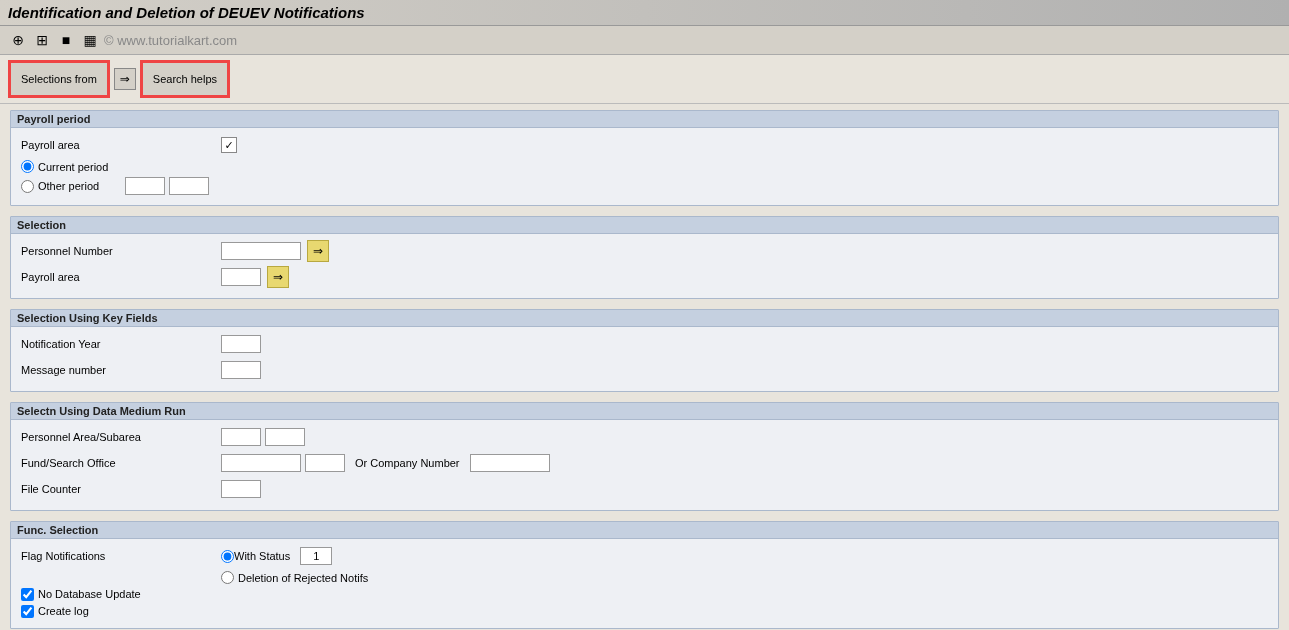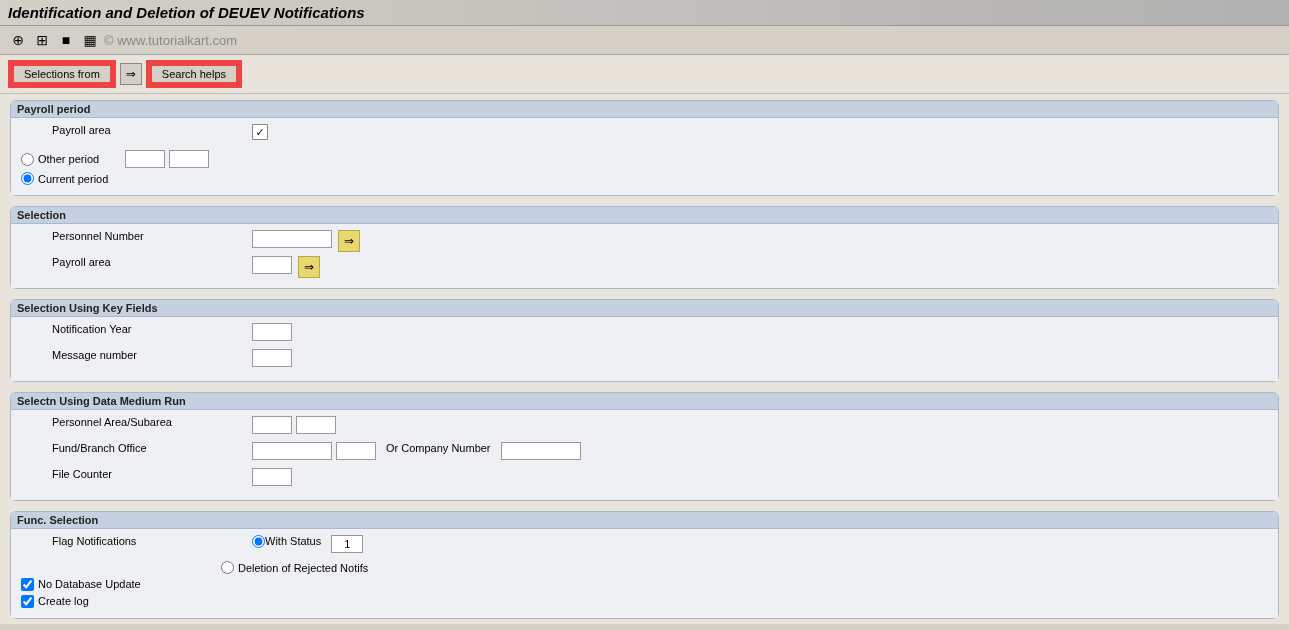--- a/index.html
+++ b/index.html
@@ -45,23 +45,23 @@
     }
     .button-bar {
       background: #e8e4dc;
       padding: 5px 8px;
       display: flex;
       align-items: center;
       gap: 4px;
       border-bottom: 1px solid #bbb;
     }
     .btn {
-      padding: 2px 10px;
-      background: #d4d0c8;
-      border: 6px solid #ef4444;
+      padding: 10px 10px;
+      background: #d4d0c8;
+      border: 3px solid #ef4444;
       cursor: pointer;
       font-size: 11px;
       font-family: Arial, sans-serif;
     }
     .btn-arrow {
       background: #d4d0c8;
       border: 1px solid #888;
       width: 22px;
       height: 22px;
       display: inline-flex;
@@ -73,40 +73,39 @@
     .content {
       background: #e8e4dc;
       padding: 6px 10px;
       height: calc(100vh - 100px);
       overflow-y: auto;
     }
     .section {
       background: #dde4ee;
       border: 1px solid #aab8cc;
       margin-bottom: 10px;
-      border-radius: 6px;
+      border-radius: 1px;
     }
     .section-title {
       background: #c5d0e0;
       padding: 2px 6px;
       font-size: 11px;
       font-weight: bold;
       color: #222;
       border-bottom: 1px solid #aab8cc;
     }
     .section-body {
       padding: 6px 10px;
       background: #eef0f4;
     }
     .field-row {
       display: flex;
-      align-items: flex-start;
+      align-items: center;
       margin-bottom: 4px;
       min-height: 22px;
-      margin-left: 31px;
     }
     .field-label {
       width: 200px;
       font-size: 11px;
       color: #000;
     }
     .field-input {
       border: 1px solid #999;
       background: #fff;
       height: 18px;
@@ -180,29 +179,29 @@
 <div class="content">
 
   <div class="section">
     <div class="section-title">Payroll period</div>
     <div class="section-body">
       <div class="field-row">
         <span class="field-label">Payroll area</span>
         <div class="checkmark-box">✓</div>
       </div>
       <div class="radio-row">
+        <input type="radio" name="period" checked="" style="">
+        <span class="inline-label">Current period</span>
+      </div>
+      <div class="radio-row">
         <input type="radio" name="period" style="">
         <span class="inline-label">Other period</span>
         <input type="text" class="field-input field-input-sm" value="" style="margin-left: 20px;">
         <input type="text" class="field-input field-input-sm" value="" style="margin-left: 4px;">
       </div>
-      <div class="radio-row">
-        <input type="radio" name="period" checked="" style="">
-        <span class="inline-label">Current period</span>
-      </div>
     </div>
   </div>
 
   <div class="section">
     <div class="section-title">Selection</div>
     <div class="section-body">
       <div class="field-row">
         <span class="field-label">Personnel Number</span>
         <input type="text" class="field-input field-input-md" value="" style="">
         <span class="nav-btn gap">⇒</span>
@@ -231,21 +230,21 @@
 
   <div class="section">
     <div class="section-title">Selectn Using Data Medium Run</div>
     <div class="section-body">
       <div class="field-row">
         <span class="field-label">Personnel Area/Subarea</span>
         <input type="text" class="field-input field-input-sm" value="" style="">
         <input type="text" class="field-input field-input-sm" value="" style="margin-left: 4px;">
       </div>
       <div class="field-row">
-        <span class="field-label">Fund/Branch Office</span>
+        <span class="field-label">Fund/Search Office</span>
         <input type="text" class="field-input field-input-md" value="" style="">
         <input type="text" class="field-input field-input-sm" value="" style="margin-left: 4px;">
         <span class="inline-label" style="margin-left:10px;">Or Company Number</span>
         <input type="text" class="field-input field-input-md" value="" style="margin-left: 4px;">
       </div>
       <div class="field-row">
         <span class="field-label">File Counter</span>
         <input type="text" class="field-input field-input-sm" value="" style="">
       </div>
     </div>

